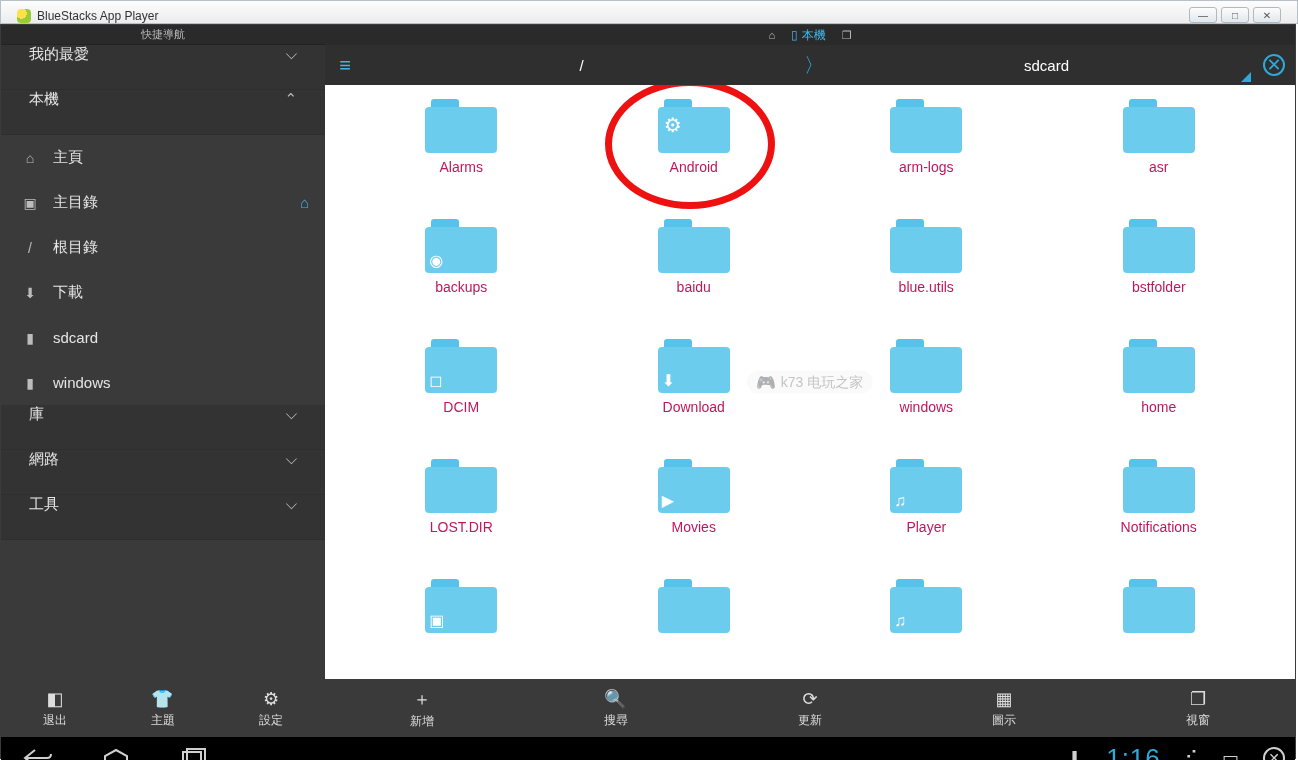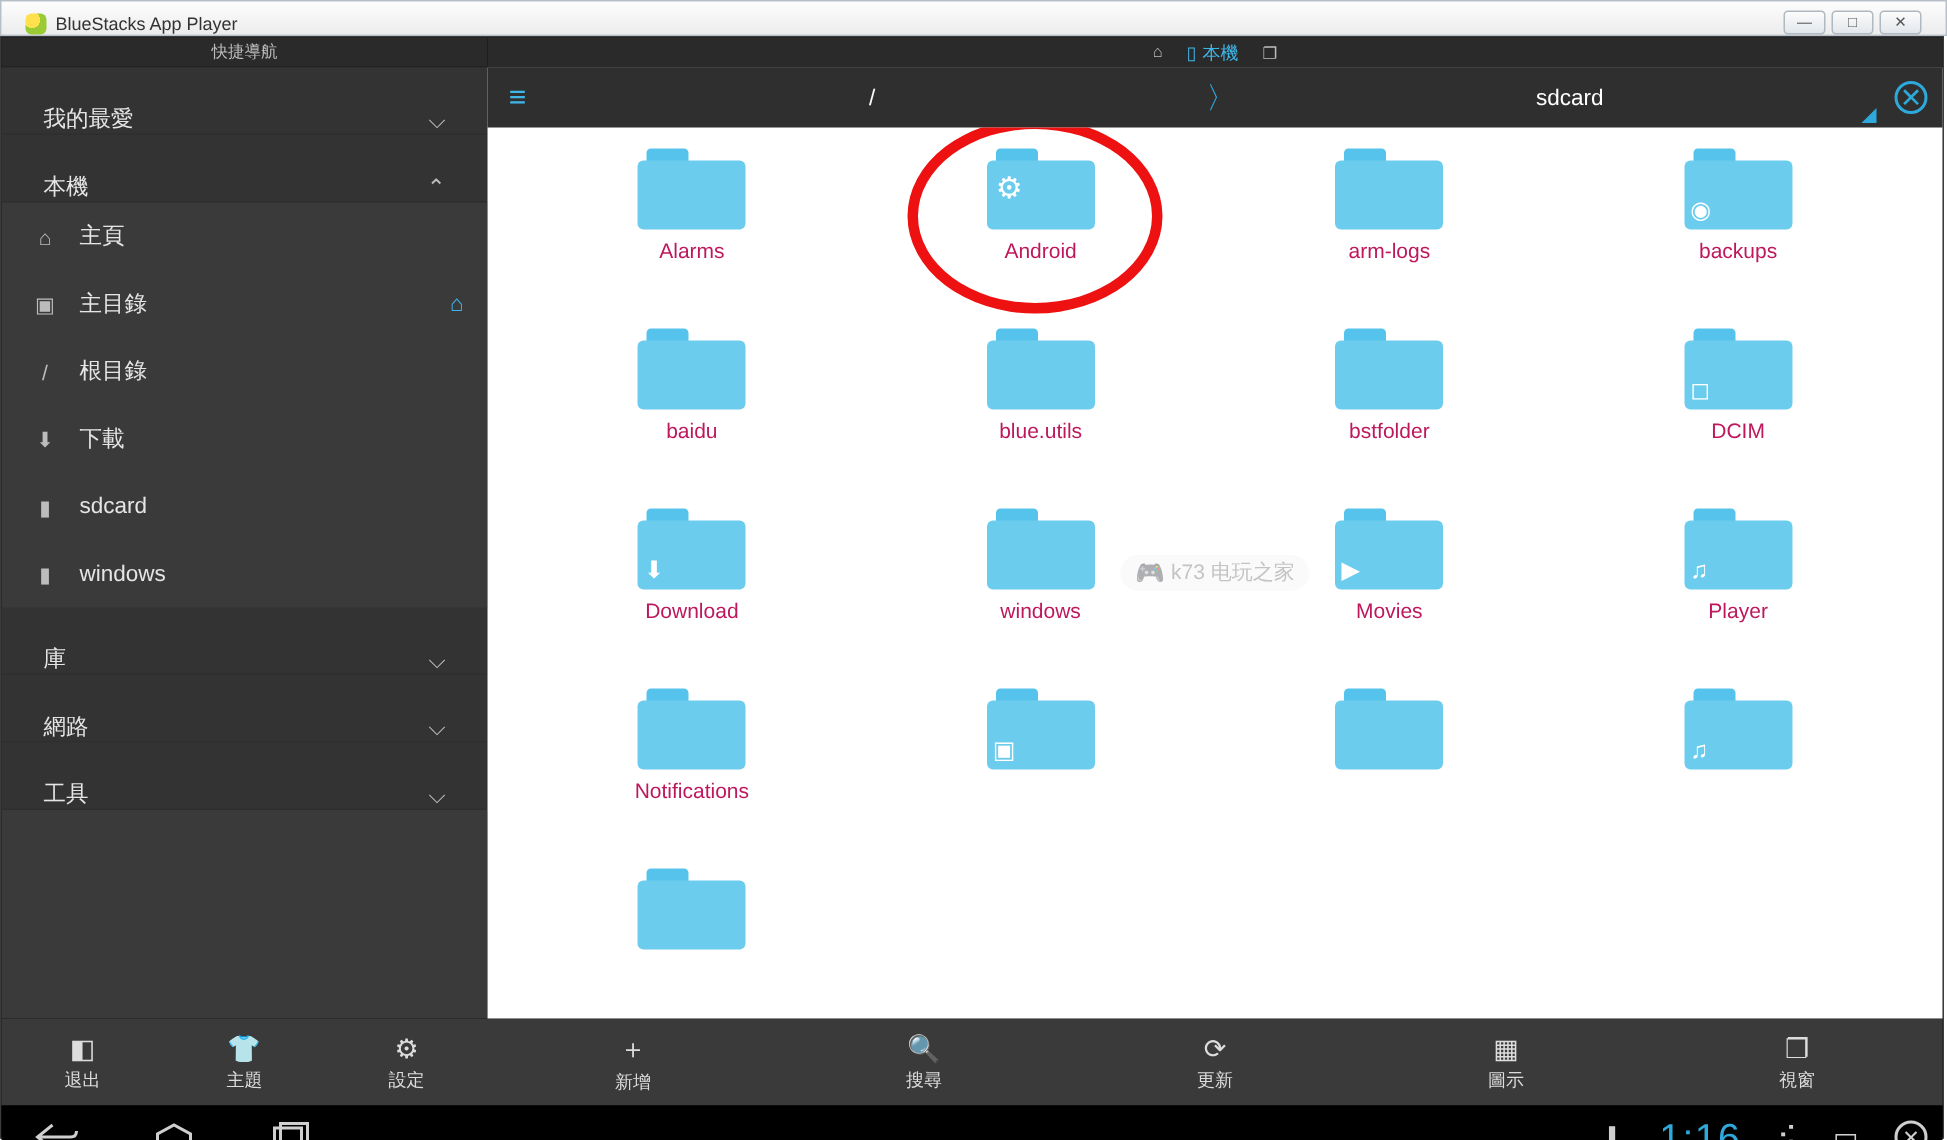--- a/index.html
+++ b/index.html
@@ -16,21 +16,21 @@
 
 .toptabs { height: 20px; background: #2a2a2a; display: flex; align-items: center; justify-content: center; color: #bcbcbc; font-size: 12px; position: relative; }
 .toptabs .tab { padding: 0 8px; display: flex; align-items: center; gap: 4px; }
 .toptabs .tab.active { color: #3fb6e8; }
 .toptabs .homeicon, .toptabs .winicon { font-size: 11px; }
 
 
 .layout { display: flex; height: 634px; }
 .sidebar { width: 324px; background: #3a3a3a; color: #e5e5e5; display: flex; flex-direction: column; }
 .sb-title { height: 20px; background: #2a2a2a; color: #bcbcbc; font-size: 11px; display: flex; align-items: center; justify-content: center; border-bottom: 1px solid #222; }
-.sb-sec { height: 45px; display: flex; align-items: flex-end; padding: 0 28px; font-size: 15px; border-bottom: 1px solid #2e2e2e; cursor: pointer; }
+.sb-sec { height: 45px; display: flex; align-items: flex-start; padding: 0 28px; font-size: 15px; border-bottom: 1px solid #2e2e2e; cursor: pointer; }
 .sb-sec.dark { background: #333333; }
 .sb-sec .chev { margin-left: auto; color: #bcbcbc; }
 .sb-item { height: 45px; display: flex; align-items: center; padding: 0 16px 0 20px; font-size: 15px; gap: 14px; cursor: pointer; }
 .sb-item .ic { width: 18px; text-align: center; color: #bcbcbc; font-size: 14px; }
 .sb-item .homehl { margin-left: auto; color: #3fb6e8; }
 
 
 .main { flex: 1; display: flex; flex-direction: column; background: #fff; }
 .crumb { height: 40px; background: #2f2f2f; display: flex; align-items: center; color: #fff; position: relative; }
 .crumb .menu { width: 40px; text-align: center; color: #3fb6e8; font-size: 20px; cursor: pointer; }
@@ -190,20 +190,27 @@
             <div class="ficon">
               <div class="tab"></div>
               <div class="body"></div>
             </div>
             <div class="flabel">arm-logs</div>
           </div>
           <div class="folder">
             <div class="ficon">
               <div class="tab"></div>
               <div class="body"></div>
+            </div>
+            <div class="flabel">asr</div>
+          </div>
+          <div class="folder">
+            <div class="ficon">
+              <div class="tab"></div>
+              <div class="body"></div>
               <div class="badge">◉</div>
             </div>
             <div class="flabel">backups</div>
           </div>
           <div class="folder">
             <div class="ficon">
               <div class="tab"></div>
               <div class="body"></div>
             </div>
             <div class="flabel">baidu</div>
@@ -237,20 +244,34 @@
               <div class="badge">⬇</div>
             </div>
             <div class="flabel">Download</div>
           </div>
           <div class="folder">
             <div class="ficon">
               <div class="tab"></div>
               <div class="body"></div>
             </div>
             <div class="flabel">windows</div>
+          </div>
+          <div class="folder">
+            <div class="ficon">
+              <div class="tab"></div>
+              <div class="body"></div>
+            </div>
+            <div class="flabel">home</div>
+          </div>
+          <div class="folder">
+            <div class="ficon">
+              <div class="tab"></div>
+              <div class="body"></div>
+            </div>
+            <div class="flabel">LOST.DIR</div>
           </div>
           <div class="folder">
             <div class="ficon">
               <div class="tab"></div>
               <div class="body"></div>
               <div class="badge">▶</div>
             </div>
             <div class="flabel">Movies</div>
           </div>
           <div class="folder">

